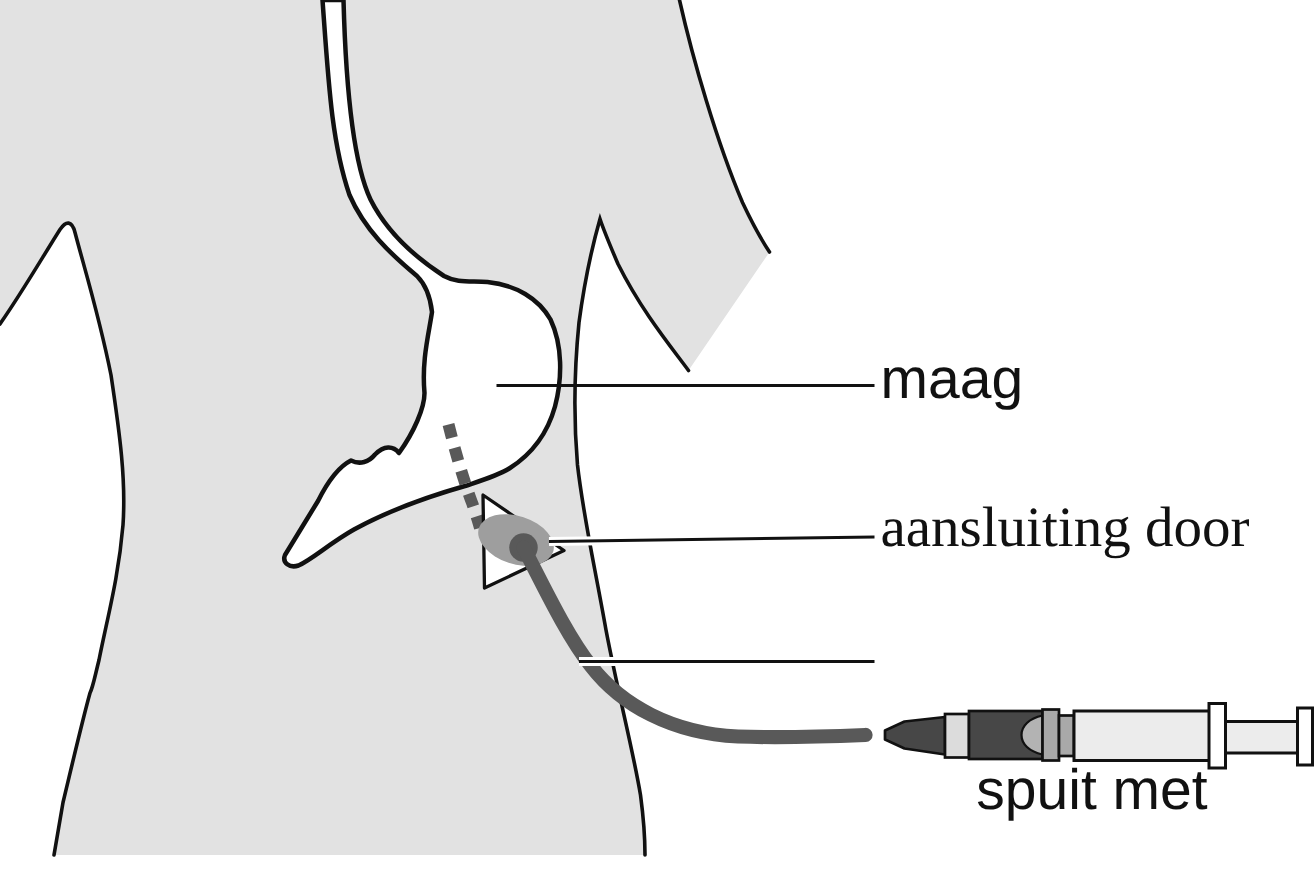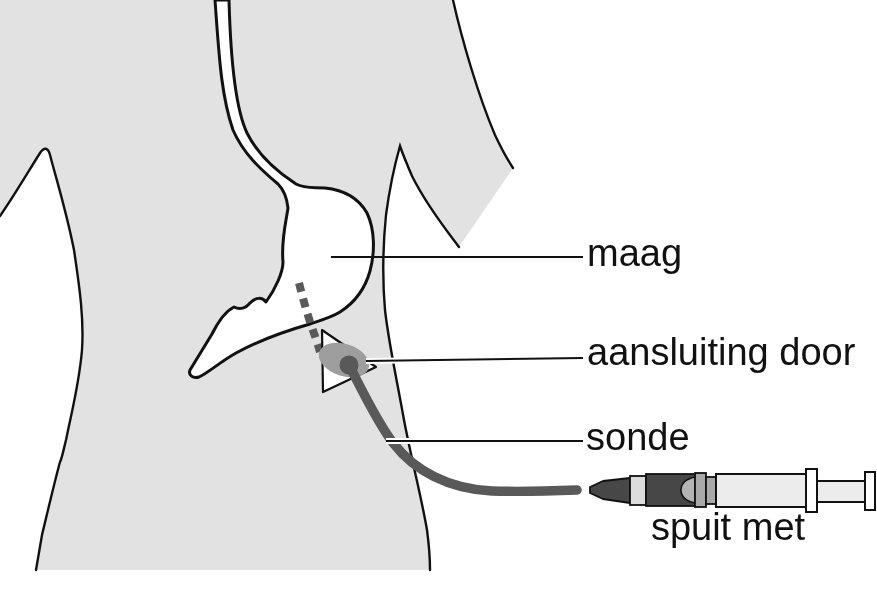--- a/index.html
+++ b/index.html
@@ -95,23 +95,22 @@
       <rect x="706" y="477" width="10" height="27" style="fill:var(--syr-band);stroke:var(--outline);stroke-width:1.8"></rect>
       <rect x="716" y="474" width="91" height="33" style="fill:var(--syr-light);stroke:var(--outline);stroke-width:2"></rect>
       <rect x="806" y="469" width="11" height="43" style="fill:#ffffff;stroke:var(--outline);stroke-width:2"></rect>
       <rect x="817" y="481" width="49" height="21" style="fill:var(--syr-light);stroke:var(--outline);stroke-width:2"></rect>
       <rect x="865" y="472" width="10" height="38" style="fill:#ffffff;stroke:var(--outline);stroke-width:2"></rect>
     </g>
   </svg>
 
   <div class="label" style="left:587px;top:235px;">maag</div>
 
-  <div class="label" style="left:587px;top:334px;">
+  <div class="label" style="left:587px;top:334px;font-family:Liberation Serif, serif;">
     <div>aansluiting door</div>
   </div>
 
-  <div class="label" style="left:586px;top:419px;">sonde</div>
 
   <div class="label label-center" style="left:580px;top:509px;width:296px;">
     <div>spuit met</div>
   </div>
 
 </div>
 
 </body></html>

